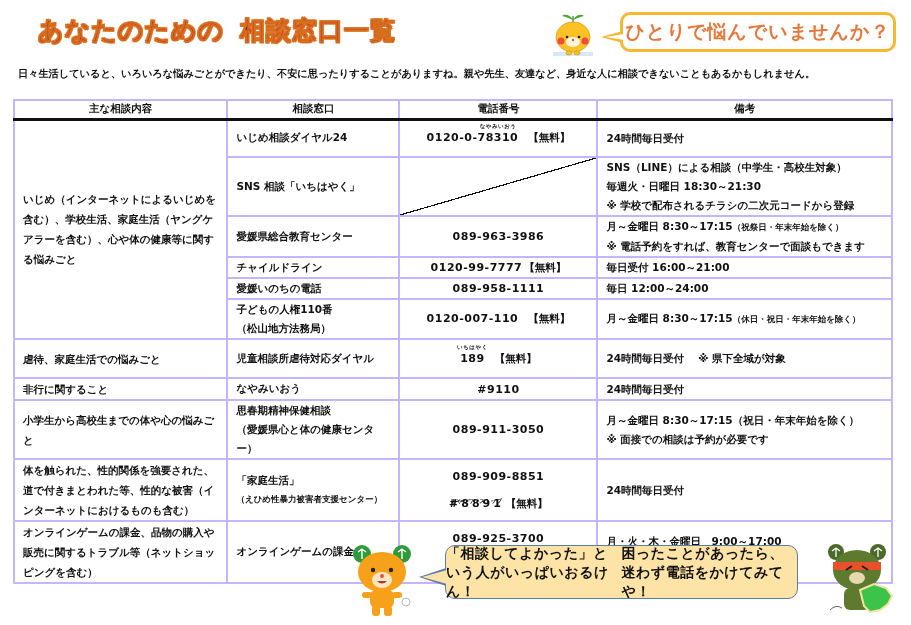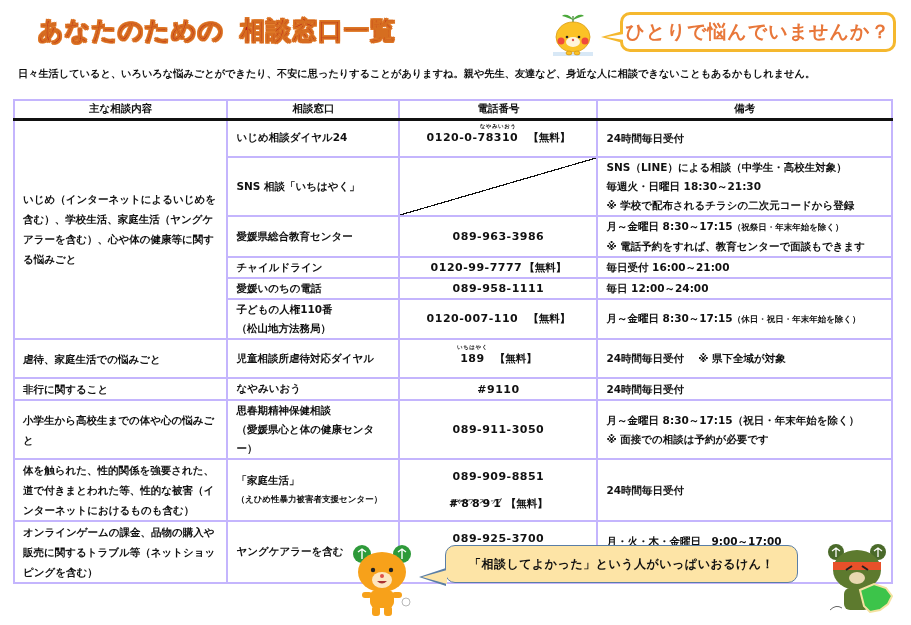--- a/index.html
+++ b/index.html
@@ -53,24 +53,24 @@
   .small { font-size: 8.5px; }
   .ruby-wrap { display: inline-block; position: relative; }
   .ruby { position: absolute; left: 50%; transform: translateX(-50%); top: -8px; font-size: 5.5px; white-space: nowrap; font-weight: bold; }
   td.diag { background:
       linear-gradient(to top right, transparent calc(50% - 0.6px), #111 calc(50% - 0.6px), #111 calc(50% + 0.6px), transparent calc(50% + 0.6px));
       background-image: linear-gradient(to bottom right, transparent calc(50% - 0.6px), #111 calc(50% - 0.6px), #111 calc(50% + 0.6px), transparent calc(50% + 0.6px)); }
 
   .mascot-l { position: absolute; left: 348px; top: 540px; width: 68px; height: 80px; }
   .mascot-r { position: absolute; left: 822px; top: 540px; width: 76px; height: 80px; }
   .bubble-bot {
-    position: absolute; left: 445px; top: 545px; width: 353px; height: 38px;
+    position: absolute; left: 445px; top: 545px; width: 353px; height: 54px;
     background: #fde4a6; border: 1.5px solid #5a7ea6; border-radius: 10px;
     display: flex; flex-direction: row; align-items: center; justify-content: center;
-    font-size: 12px; font-weight: bold; line-height: 19px; letter-spacing: 0.5px;
+    font-size: 14px; font-weight: bold; line-height: 19px; letter-spacing: 0.5px;
   }
   .bubble-bot .tail {
     position: absolute; left: -27px; top: 22px; width: 0; height: 0;
     border-top: 9px solid transparent; border-bottom: 9px solid transparent;
     border-right: 27px solid #5a7ea6;
   }
   .bubble-bot .tail-inner {
     position: absolute; left: -24px; top: 24px; width: 0; height: 0;
     border-top: 7px solid transparent; border-bottom: 7px solid transparent;
     border-right: 25px solid #fde4a6;
@@ -243,21 +243,21 @@
           </span><span class="free tight">【無料】</span>
         </div>
       </td>
       <td class="c4">
         <div>24時間毎日受付</div>
       </td>
     </tr>
 
     <tr style="height:59px">
       <td class="c1">オンラインゲームの課金、品物の購入や販売に関するトラブル等（ネットショッピングを含む）</td>
-      <td class="c2">ヤングケアラーを含む</td>
+      <td class="c2">オンラインゲームの課金</td>
       <td class="c3" style="line-height:26px">
         <div><span class="phone">089-925-3700</span></div>
         <div>
           <span class="ruby-wrap phone">
             <span>188</span>
             <span class="ruby" style="top:-3px">いやや</span>
           </span><span class="free tight">【無料】</span>
         </div>
       </td>
       <td class="c4" style="line-height:22px">
@@ -284,20 +284,21 @@
   <rect x="44" y="52" width="10" height="6" rx="3" fill="#f7a11a"></rect>
   <rect x="24" y="66" width="8" height="10" rx="3" fill="#f7a11a"></rect>
   <rect x="36" y="66" width="8" height="10" rx="3" fill="#f7a11a"></rect>
   <circle cx="58" cy="62" r="4" fill="#fff" stroke="#888" stroke-width="0.6"></circle>
 </svg>
 
 <div class="bubble-bot">
   <span class="tail"></span>
     <span class="tail-inner"></span>
   <div>「相談してよかった」という人がいっぱいおるけん！</div>
+  <div>困ったことがあったら、迷わず電話をかけてみてや！</div>
 </div>
 
 <svg class="mascot-r" viewBox="0 0 76 80">
   <ellipse cx="14" cy="12" rx="8" ry="8" fill="#4a6a2a"></ellipse>
   <ellipse cx="56" cy="12" rx="8" ry="8" fill="#4a6a2a"></ellipse>
   <path d="M14 8 L14 17 M10 11 L14 8 L18 11" stroke="#fff" stroke-width="1.3" fill="none"></path>
   <path d="M56 8 L56 17 M52 11 L56 8 L60 11" stroke="#fff" stroke-width="1.3" fill="none"></path>
   <ellipse cx="35" cy="30" rx="24" ry="20" fill="#5d7a2e"></ellipse>
   <rect x="11" y="22" width="48" height="8" fill="#e8502a"></rect>
   <path d="M24 30 L30 26 M46 30 L40 26" stroke="#222" stroke-width="2"></path>

